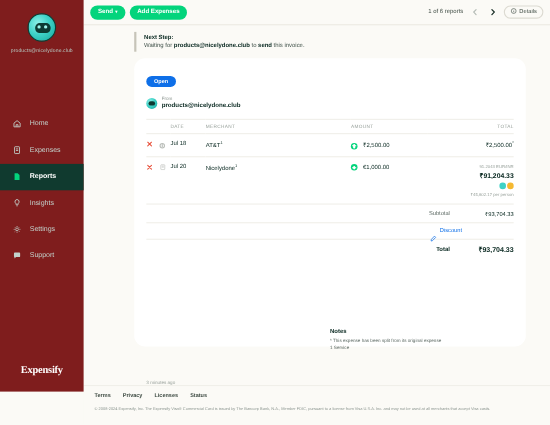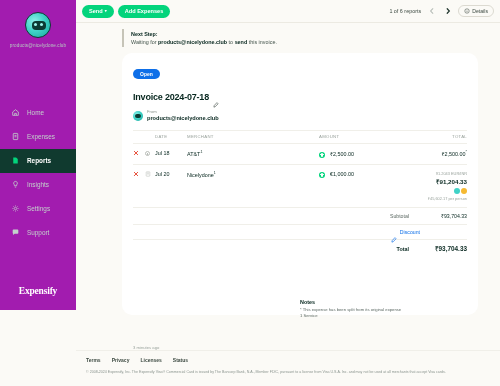--- a/index.html
+++ b/index.html
@@ -6,22 +6,22 @@
   html, body {
     width: 500px; height: 386px;
     font-family: "Liberation Sans", sans-serif;
     background: #fbfaf6;
     overflow: hidden;
   }
   .app { display: flex; width: 500px; height: 386px; }
 
   
   .sidebar {
-    width: 76px; height: 310px;
-    background: #a21caf;
+    width: 76px; height: 356px;
+    background: #7f1d1d;
     display: flex; flex-direction: column;
     flex: 0 0 76px;
     position: relative;
     gap: 36px;
   }
   .side-top { padding: 10px 0 6px; text-align: center; }
   .avatar-big {
     width: 26px; height: 26px; border-radius: 50%;
     margin: 2px auto 5px;
     background: radial-gradient(circle at 35% 35%, #8ef0e8 0%, #3fd2c7 45%, #16a79c 100%);
@@ -330,28 +330,20 @@
 
       <div class="nextstep">
         <div class="ns-title">Next Step:</div>
         <div class="ns-text"><span>Waiting for </span><b>products@nicelydone.club</b><span> to </span><b>send</b><span> this invoice.</span></div>
       </div>
 
       <div class="card">
 
         <span class="badge-open">Open</span>
 
-        <div class="inv-title-row">
-          <span class="inv-title">Invoice 2024-07-18</span>
-          <span class="pencil">
-            <svg viewBox="0 0 12 12" width="6" height="6" fill="none" stroke="#3f4c44" stroke-width="1.2" stroke-linecap="round">
-                <path d="M8.4 1.8l1.8 1.8L4 9.8 1.8 10.2l.4-2.2z"></path>
-              </svg>
-          </span>
-        </div>
 
         <div class="from-row">
           <span class="avatar-sm"></span>
           <span>
             <span class="from-lbl" style="display:block">From</span>
             <span class="from-val" style="display:block">products@nicelydone.club</span>
           </span>
         </div>
 
         <table class="items">

